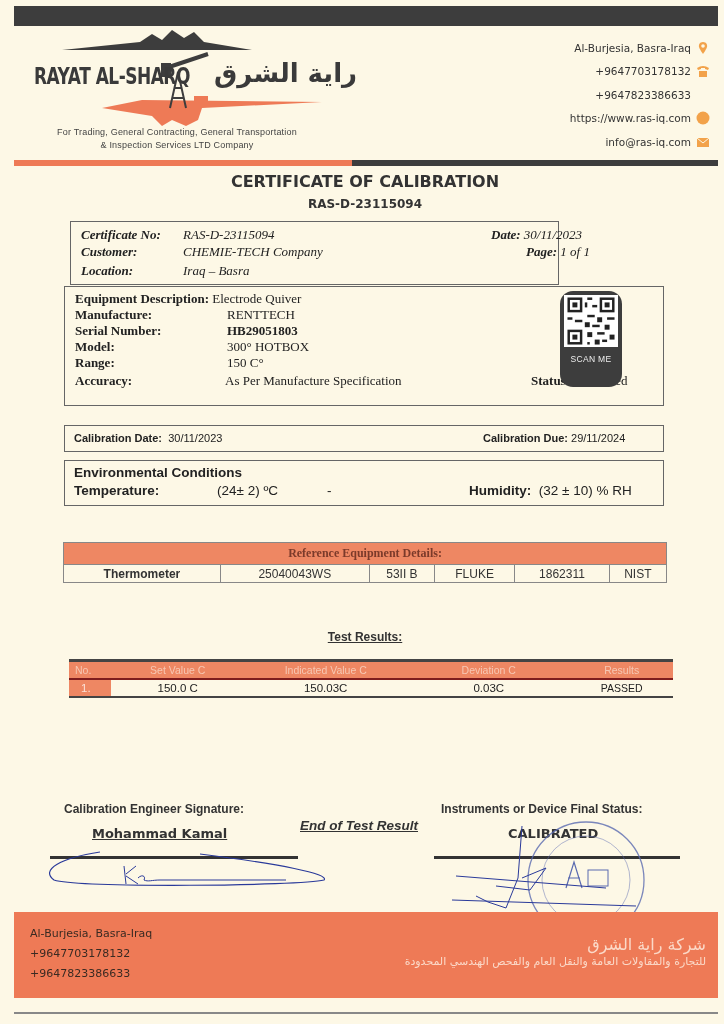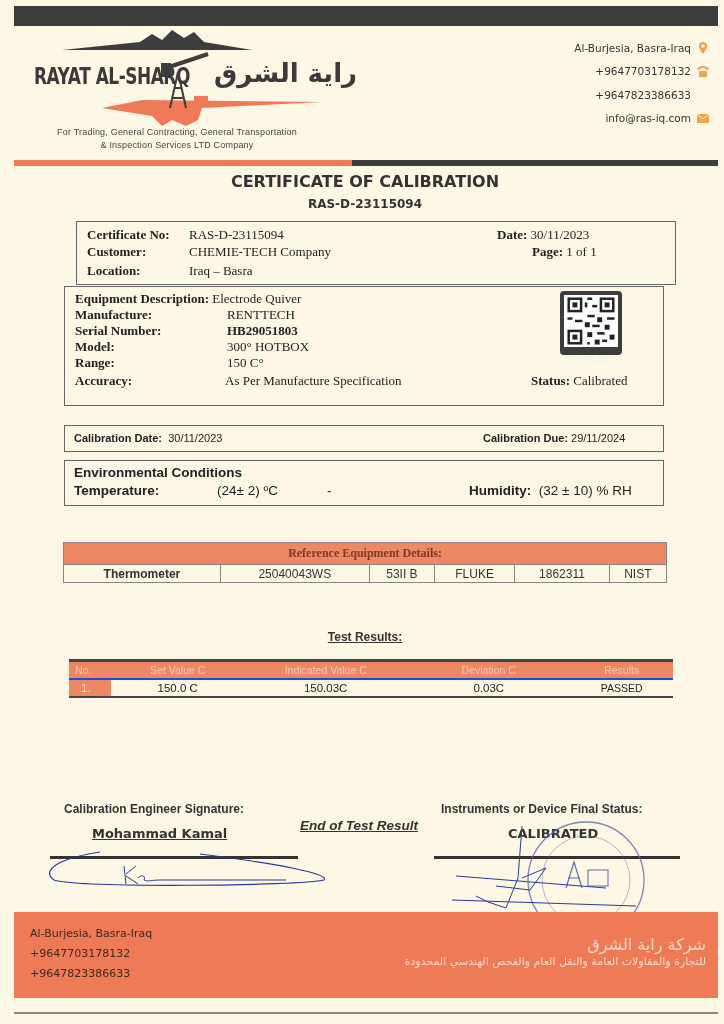--- a/index.html
+++ b/index.html
@@ -20,43 +20,43 @@
   .divider-orange { left: 14px; top: 160px; width: 338px; height: 6px; background: #ee7a56; }
   .divider-dark { left: 352px; top: 160px; width: 366px; height: 6px; background: #3d3d3d; }
 
   .title { left: 0; top: 172px; width: 730px; text-align: center; font-family: "DejaVu Sans", sans-serif; font-weight: bold; font-size: 16px; color: #333; }
   .subtitle { left: 0; top: 197px; width: 730px; text-align: center; font-family: "DejaVu Sans", sans-serif; font-weight: bold; font-size: 12px; color: #333; }
 
   .box { border: 1.5px solid #666; }
   .serif { font-family: "Liberation Serif", serif; font-size: 13px; color: #222; }
   .serif b { font-weight: bold; }
 
-  .box1 { left: 76px; top: 221px; width: 600px; height: 64px; }
+  .box1 { left: 70px; top: 221px; width: 489px; height: 64px; font-style: italic; }
   .box2 { left: 64px; top: 286px; width: 600px; height: 120px; }
   .row { position: absolute; white-space: nowrap; }
 
-  .qr { left: 560px; top: 291px; width: 62px; height: 64px; background: #3d3d3d; border-radius: 4px; padding: 4px; }
+  .qr { left: 560px; top: 291px; width: 62px; height: 96px; background: #3d3d3d; border-radius: 13px; padding: 4px; }
   .qr-inner { width: 54px; height: 52px; background: #fff; position: relative; }
   .qr-label { color: #eee; font-size: 8.5px; text-align: center; margin-top: 3px; letter-spacing: 0.3px; }
 
   .box3 { left: 64px; top: 425px; width: 600px; height: 27px; font-size: 11px; }
   .box4 { left: 64px; top: 460px; width: 600px; height: 46px; }
   .lbl-s { font-size: 11px; color: #222; }
 
   
   .ref { left: 63px; top: 542px; width: 604px; border-collapse: collapse; font-size: 12px; }
   .ref td, .ref th { border: 1px solid #888; text-align: center; height: 18px; padding: 0; }
   .ref .hdr-band td { background: #ee8763; font-family: "Liberation Serif", serif; font-weight: bold; color: #7b3a2a; height: 22px; }
   .ref th { font-weight: bold; color: #333; }
   .ref .bd td { color: #333; }
 
   .tr-title { left: 0; top: 630px; width: 730px; text-align: center; font-weight: bold; font-size: 12px; text-decoration: underline; color: #333; }
   .tr { left: 69px; top: 659px; width: 604px; border-collapse: collapse; font-size: 11.5px; }
   .tr thead tr { background: #ee8763; }
-  .tr th { color: #f7c8b4; font-weight: normal; height: 18px; border-top: 3px solid #444; border-bottom: 2px solid #1d4ed8; font-size: 10.5px; }
+  .tr th { color: #f7c8b4; font-weight: normal; height: 18px; border-top: 3px solid #444; border-bottom: 2px solid #7f1d1d; font-size: 10.5px; }
   .tr td { height: 18px; text-align: center; border-bottom: 2px solid #444; }
   .tr td.no { background: #ee8763; color: #fbe0d5; text-align: left; padding-left: 12px; }
 
   .sig-label { font-weight: bold; font-size: 12px; color: #333; }
   .eng-name { left: 92px; top: 826px; font-family: "DejaVu Sans", sans-serif; font-weight: bold; font-size: 13px; color: #333; text-decoration: underline; }
   .end-note { left: 300px; top: 818px; font-weight: bold; font-style: italic; font-size: 13.5px; text-decoration: underline; color: #333; }
   .calibrated { left: 508px; top: 826px; font-family: "DejaVu Sans", sans-serif; font-weight: bold; font-size: 13px; color: #333; }
   .line1 { left: 50px; top: 856px; width: 248px; height: 3px; background: #333; }
   .line2 { left: 434px; top: 856px; width: 246px; height: 3px; background: #333; }
 
@@ -99,20 +99,26 @@
   <div class="contact-row">
     <span>+9647703178132</span>
     <svg class="ic" viewBox="0 0 14 14">
         <path d="M1 4 Q7 0 13 4 L12 6 L9 5 L9 4 L5 4 L5 5 L2 6 Z" fill="#f2a24a"></path>
         <rect x="3" y="7" width="8" height="6" fill="#f2a24a"></rect>
       </svg>
   </div>
   <div class="contact-row">
     <span>+9647823386633</span>
     <span class="ic blank"></span>
+  </div>
+  <div class="contact-row">
+    <span>https://www.ras-iq.com</span>
+    <svg class="ic" viewBox="0 0 14 14">
+        <circle cx="7" cy="7" r="6.5" fill="#f2a24a"></circle>
+      </svg>
   </div>
   <div class="contact-row">
     <span>info@ras-iq.com</span>
     <svg class="ic" viewBox="0 0 14 14">
         <rect x="1" y="3" width="12" height="9" fill="#f2a24a"></rect>
         <path d="M1 3 L7 8 L13 3" stroke="#fdf8e6" fill="none"></path>
       </svg>
   </div>
 </div>
 

